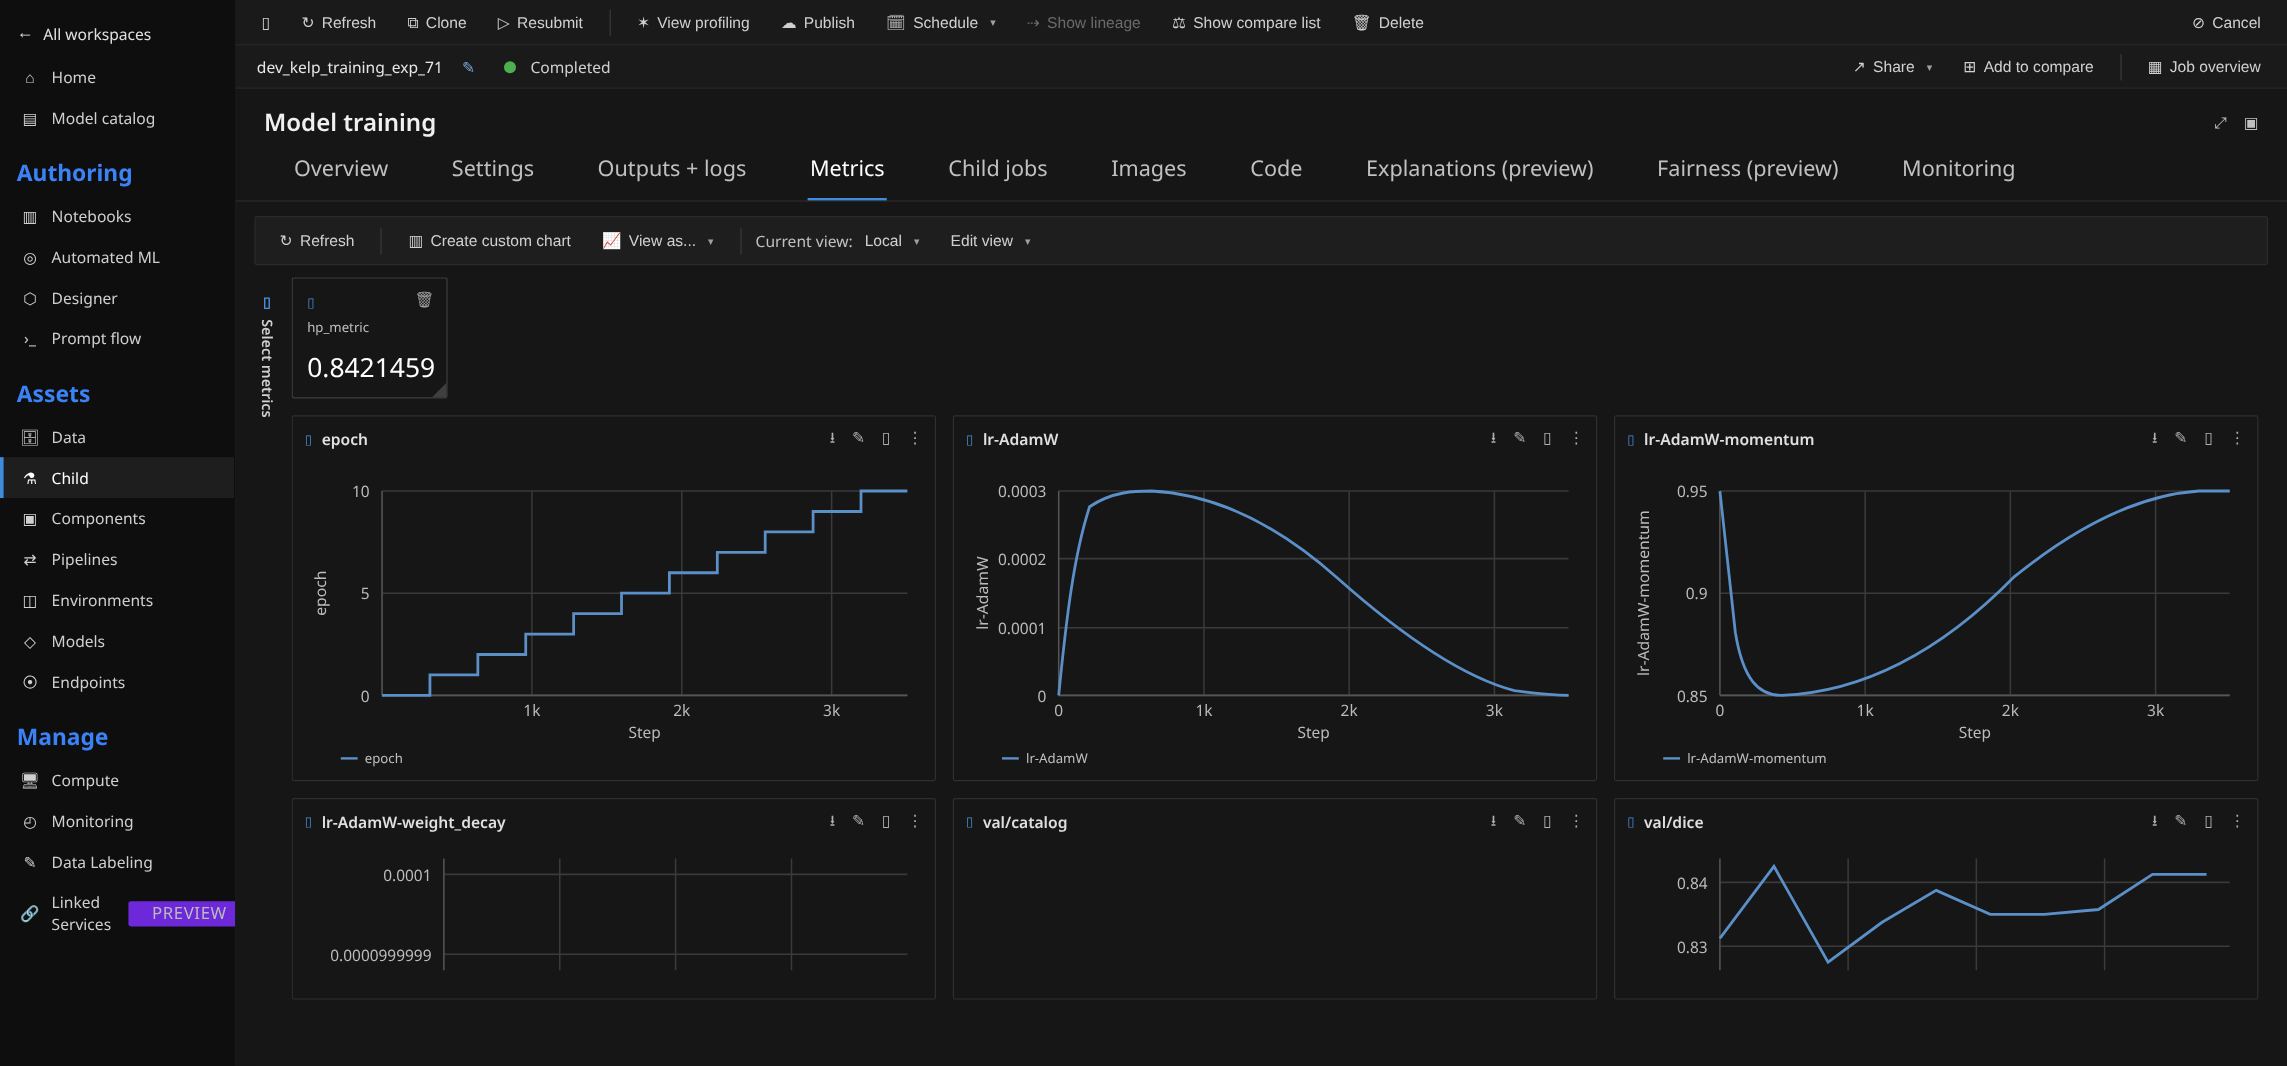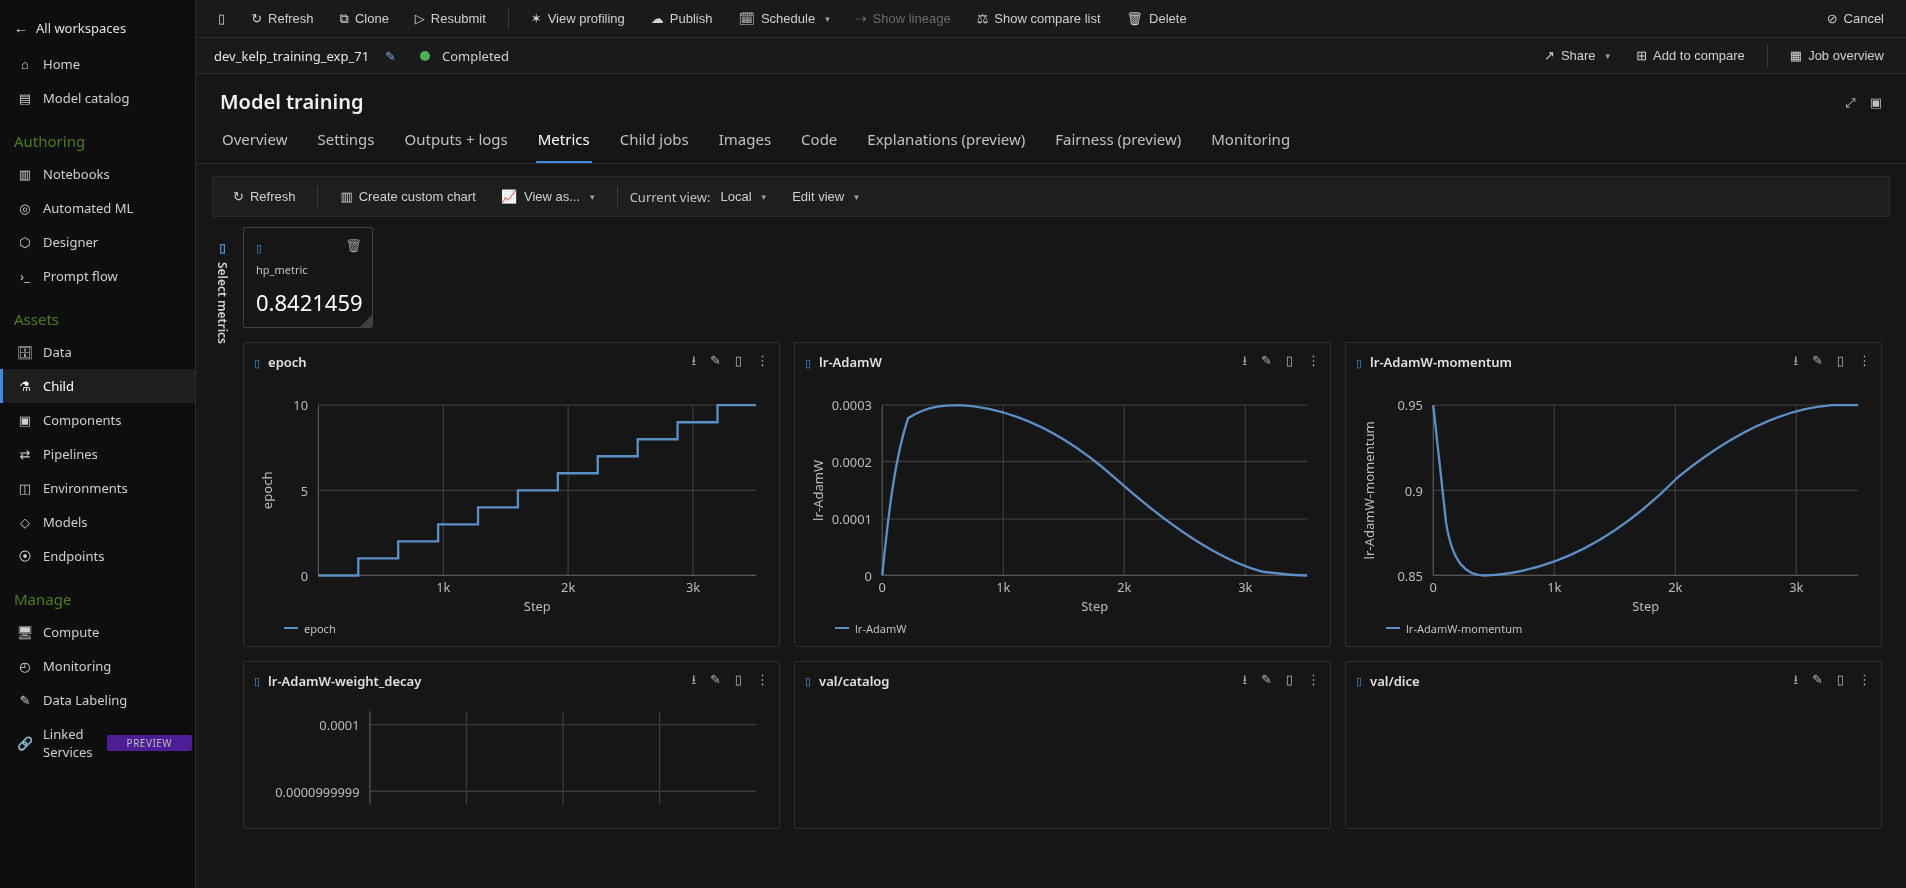--- a/index.html
+++ b/index.html
@@ -20,33 +20,33 @@
     border-right: 1px solid #2b2b2b;
     padding: 8px 0;
     overflow-y: auto;
     flex-shrink: 0;
   }
   .side-back {
     display: flex; align-items: center; gap: 8px;
     padding: 10px 14px; cursor: pointer; color: #e0e0e0;
   }
   .side-group-title {
-    padding: 16px 14px 6px; font-size: 15px; font-weight: 400; color: #4d7c0f;
+    padding: 16px 14px 6px; font-size: 19px; font-weight: 700; color: #3b82f6;
   }
   .side-item {
     display: flex; align-items: center; gap: 10px;
     padding: 8px 14px; cursor: pointer; color: #cfcfcf;
     border-left: 3px solid transparent;
   }
   .side-item.active {
     background: #1e1e1e; border-left-color: #3f8bdc; color: #fff;
   }
   .side-item .ico { width: 16px; display:flex; justify-content:center; }
   .preview-pill {
-    font-size: 10px; background: #4c1d95; color: #bbb; padding: 1px 20px;
+    font-size: 14px; background: #6d28d9; color: #bbb; padding: 1px 20px;
     border-radius: 2px; margin-left: 4px; letter-spacing: .5px;
   }
 
   
   .main { flex: 1; display: flex; flex-direction: column; overflow: hidden; }
 
   .topbar, .jobbar {
     display: flex; align-items: center; gap: 6px;
     padding: 4px 12px; border-bottom: 1px solid #2b2b2b;
     background: #1a1a1a;
@@ -73,21 +73,21 @@
   
   .page-title-row {
     display:flex; align-items:center; padding: 14px 24px 4px; gap:12px; background:#161616;
   }
   .page-title { font-size:20px; font-weight:600; color:#f0f0f0; }
   .title-ico { margin-left:auto; display:flex; gap:14px; color:#c0c0c0; }
 
   .tabs {
     display:flex; gap:26px; padding: 0 24px; border-bottom:1px solid #2b2b2b; background:#161616;
   }
-  .tab { padding: 10px 2px 12px; cursor:pointer; color:#c0c0c0; font-size:15px; border-bottom:2px solid transparent; }
+  .tab { padding: 10px 2px 12px; cursor:pointer; color:#c0c0c0; font-size:18px; border-bottom:2px solid transparent;margin-left:23px; }
   .tab.active { color:#fff; border-bottom-color:#3f8bdc; }
 
   
   .metricsbar {
     display:flex; align-items:center; gap:6px;
     margin: 12px 16px 0; padding: 6px 10px;
     background:#1e1e1e; border:1px solid #2b2b2b; border-radius:2px;
   }
   .metricsbar .label { color:#c0c0c0; }
 
@@ -533,19 +533,32 @@
             <div class="chart-head">
               <span class="pin">▯</span>
               <span class="ctitle">val/dice</span>
               <div class="cicons">
                 <span>⭳</span>
                 <span>✎</span>
                 <span>▯</span>
                 <span>⋮</span>
               </div>
             </div>
+            <div class="plot">
+              <svg viewBox="0 0 400 90" preserveAspectRatio="none">
+                <line class="grid-line" x1="60" y1="25" x2="390" y2="25"></line>
+                <line class="grid-line" x1="60" y1="65" x2="390" y2="65"></line>
+                <line class="grid-line" x1="143" y1="10" x2="143" y2="80"></line>
+                <line class="grid-line" x1="226" y1="10" x2="226" y2="80"></line>
+                <line class="grid-line" x1="309" y1="10" x2="309" y2="80"></line>
+                <line class="axis-line" x1="60" y1="10" x2="60" y2="80"></line>
+                <path class="series" d="M60,60 L95,15 L130,75 L165,50 L200,30 L235,45 L270,45 L305,42 L340,20 L375,20"></path>
+                <text class="tick" x="52" y="29" text-anchor="end">0.84</text>
+                <text class="tick" x="52" y="69" text-anchor="end">0.83</text>
+              </svg>
+            </div>
           </div>
 
         </div>
       </div>
     </div>
   </div>
 </div>
 
 </body></html>

